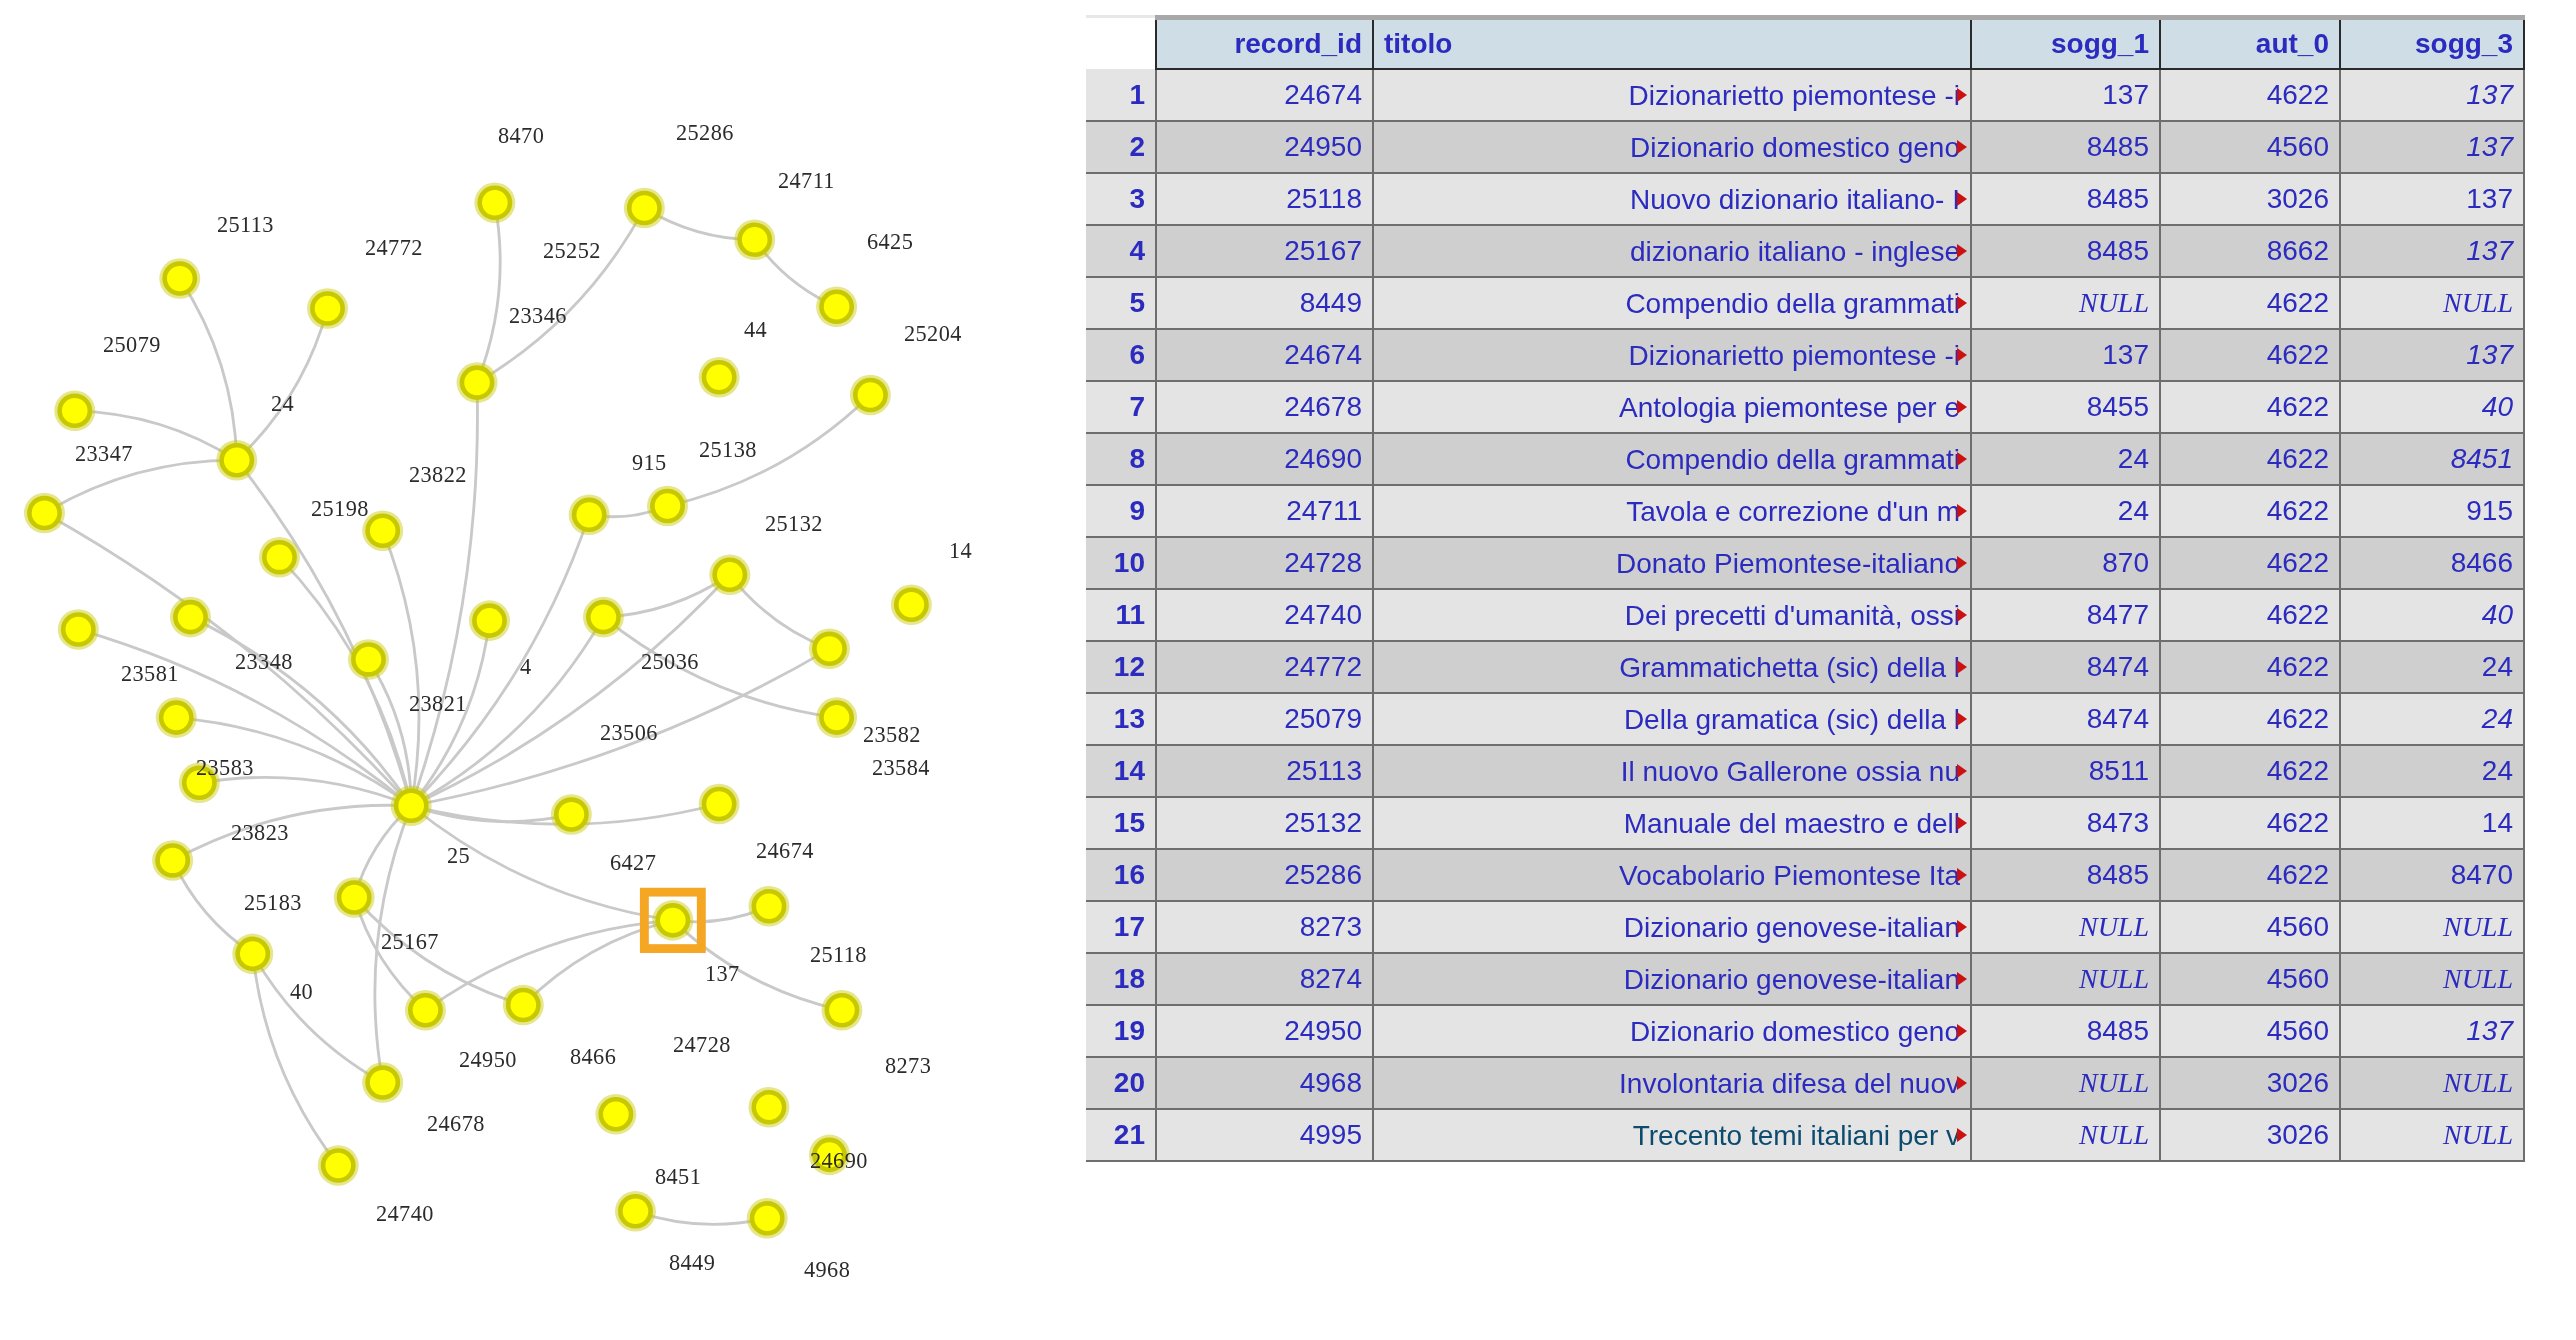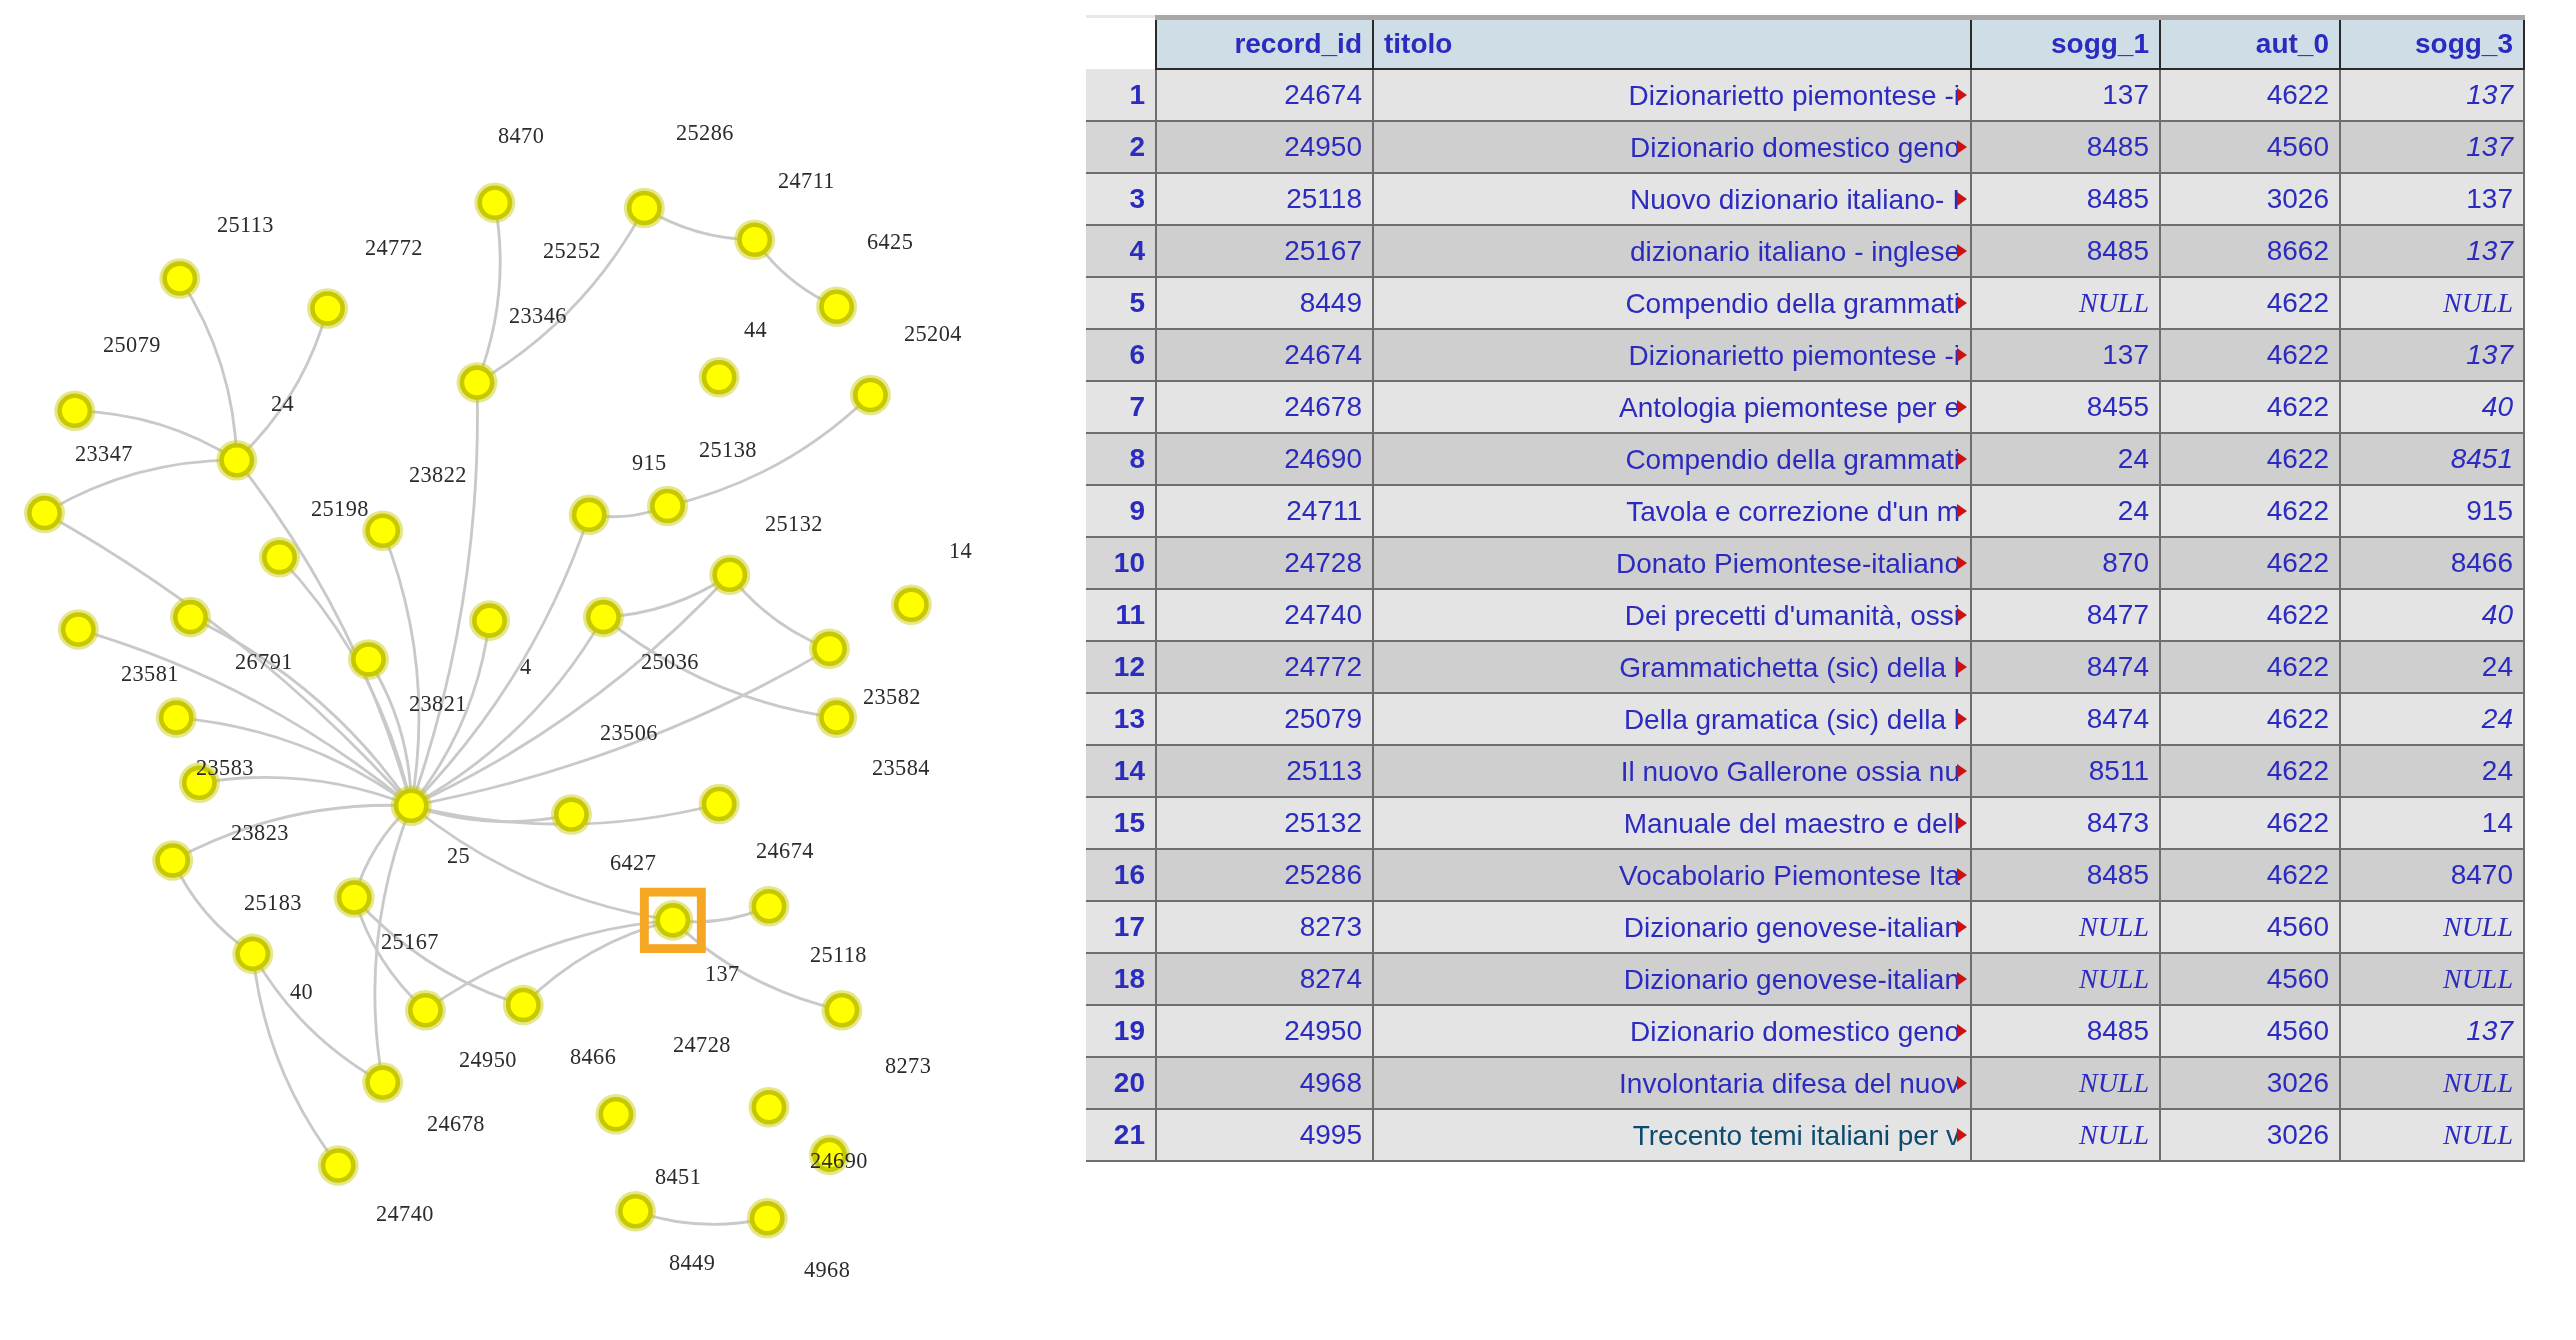--- a/index.html
+++ b/index.html
@@ -336,24 +336,24 @@
       <div class="node-label" style="left: 103px; top: 332px;">25079</div>
       <div class="node-label" style="left: 271px; top: 391px;">24</div>
       <div class="node-label" style="left: 632px; top: 450px;">915</div>
       <div class="node-label" style="left: 699px; top: 437px;">25138</div>
       <div class="node-label" style="left: 75px; top: 441px;">23347</div>
       <div class="node-label" style="left: 409px; top: 462px;">23822</div>
       <div class="node-label" style="left: 311px; top: 496px;">25198</div>
       <div class="node-label" style="left: 765px; top: 511px;">25132</div>
       <div class="node-label" style="left: 949px; top: 538px;">14</div>
       <div class="node-label" style="left: 121px; top: 661px;">23581</div>
-      <div class="node-label" style="left: 235px; top: 649px;">26791</div>
+      <div class="node-label" style="left: 235px; top: 649px;">23348</div>
       <div class="node-label" style="left: 520px; top: 654px;">4</div>
       <div class="node-label" style="left: 641px; top: 649px;">25036</div>
-      <div class="node-label" style="left: 863px; top: 684px;">23582</div>
+      <div class="node-label" style="left: 863px; top: 722px;">23582</div>
       <div class="node-label" style="left: 409px; top: 691px;">23821</div>
       <div class="node-label" style="left: 600px; top: 720px;">23506</div>
       <div class="node-label" style="left: 196px; top: 755px;">23583</div>
       <div class="node-label" style="left: 872px; top: 755px;">23584</div>
       <div class="node-label" style="left: 231px; top: 820px;">23823</div>
       <div class="node-label" style="left: 447px; top: 843px;">25</div>
       <div class="node-label" style="left: 610px; top: 850px;">6427</div>
       <div class="node-label" style="left: 756px; top: 838px;">24674</div>
       <div class="node-label" style="left: 228px; top: 890px; margin-left: 16px;">25183</div>
       <div class="node-label" style="left: 381px; top: 929px;">25167</div>

